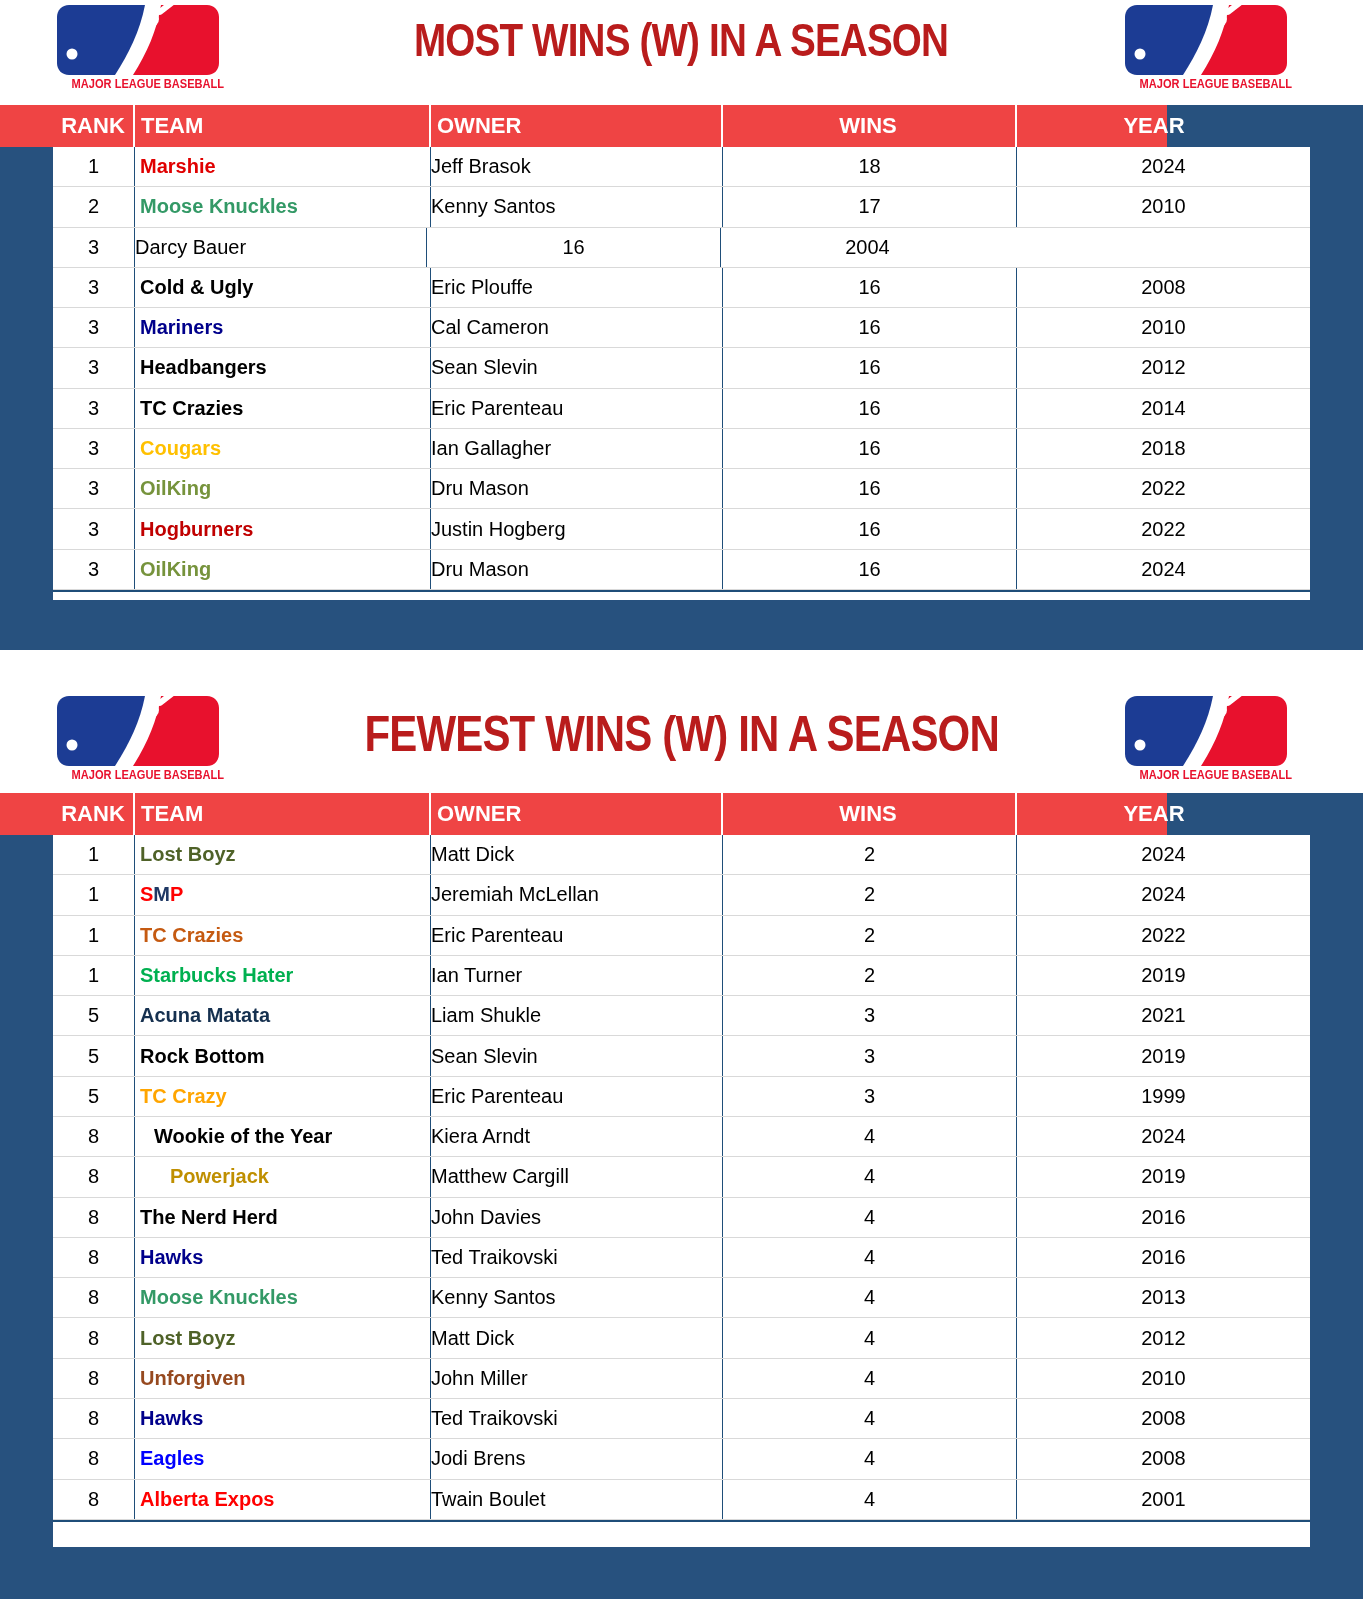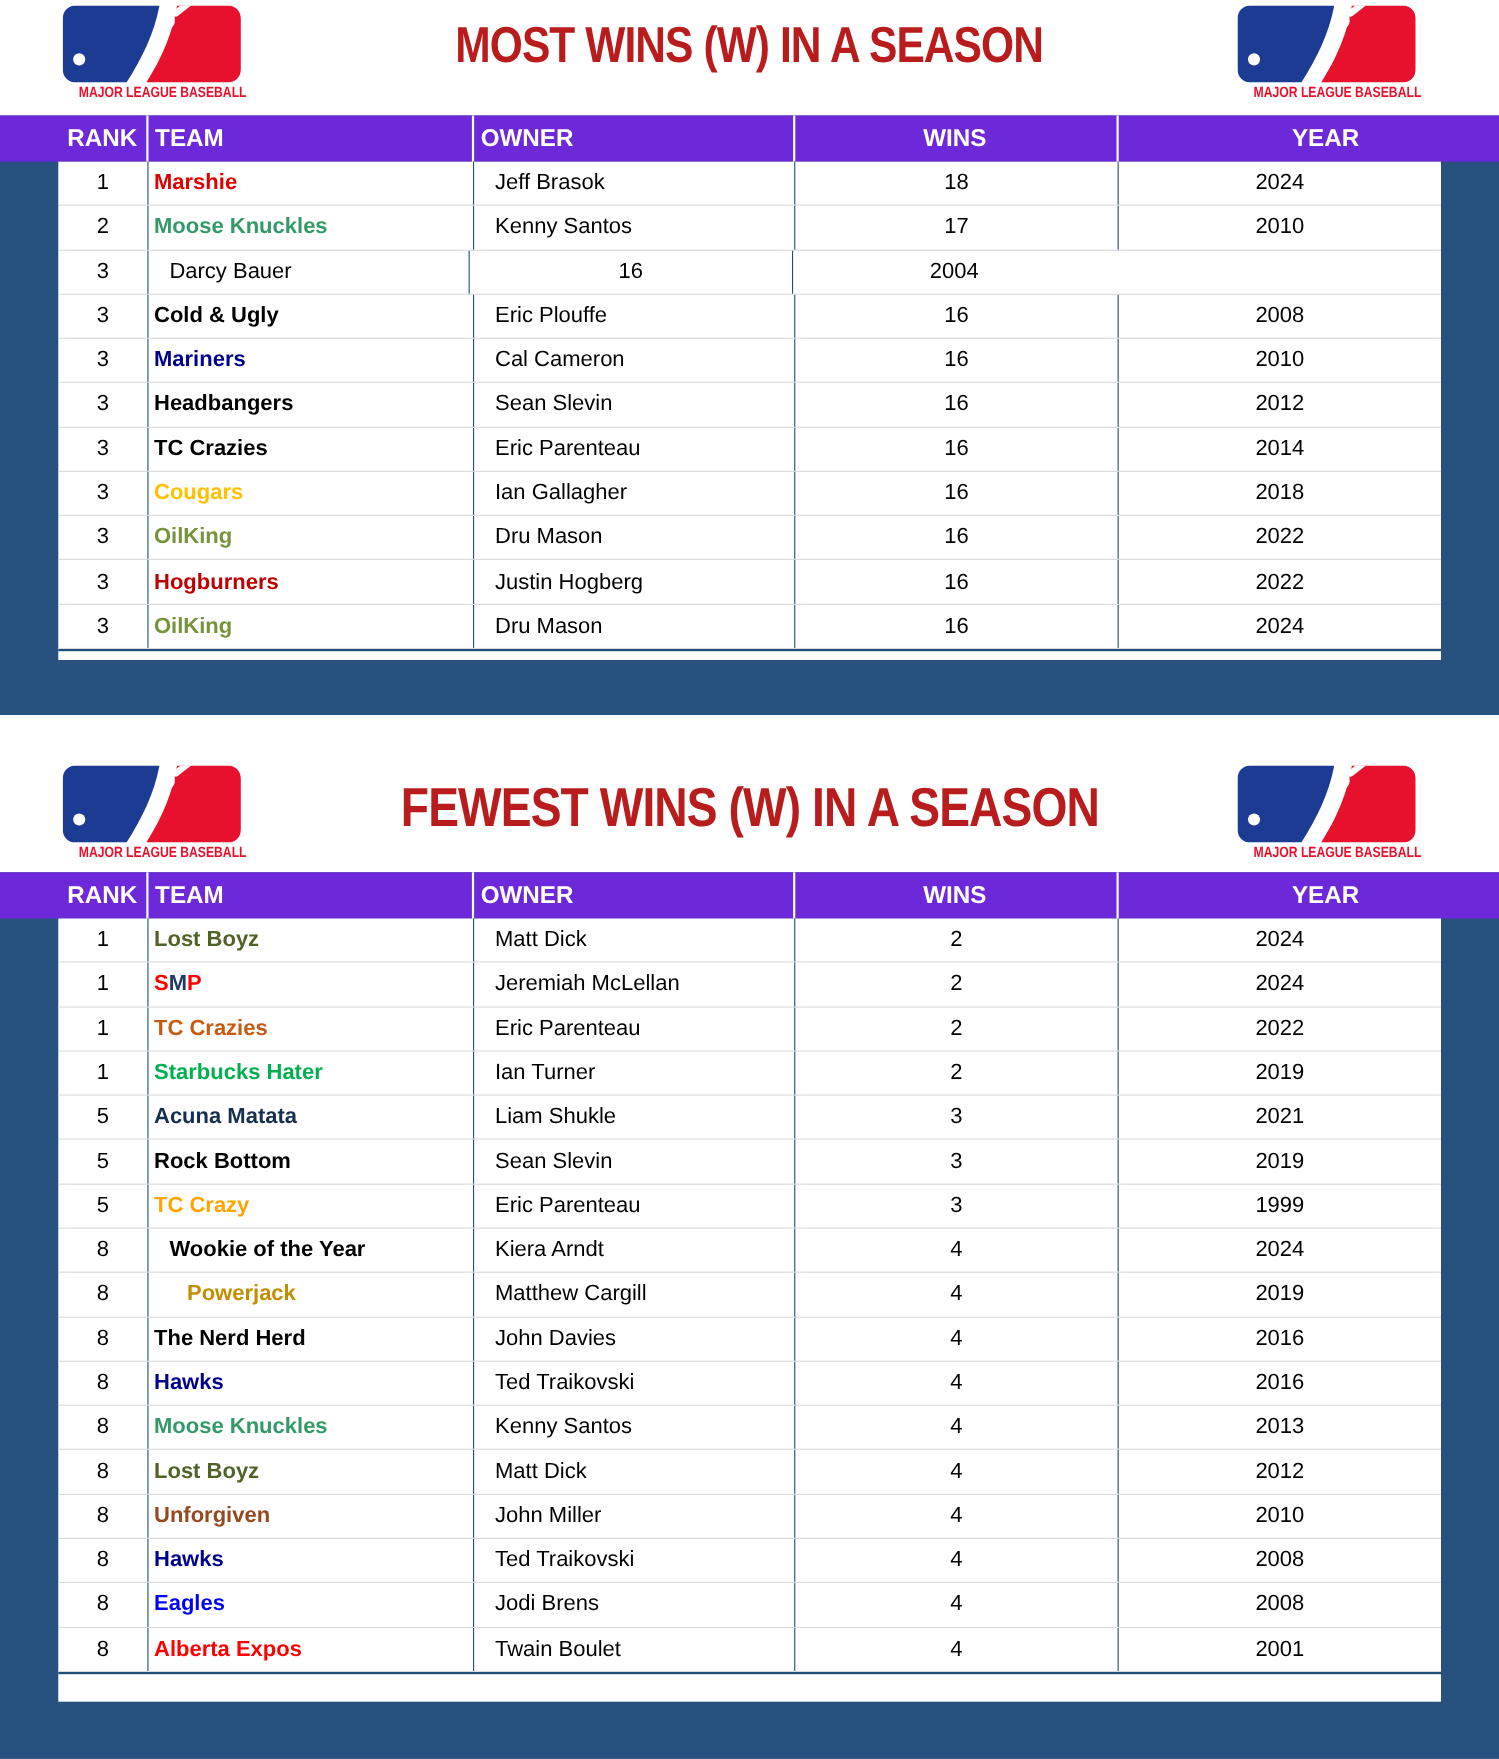--- a/index.html
+++ b/index.html
@@ -26,44 +26,44 @@
   .logo-tr{left:1125px;top:5px;}
   .s2 .logo-tl{top:46px;}
   .s2 .logo-tr{top:46px;}
   .mlb-svg{display:block;width:162px;height:70px;}
   .mlb-label{
     margin-top:1px;font-size:13.5px;font-weight:700;color:#E8112D;
     white-space:nowrap;transform:scaleX(0.82);transform-origin:center;
     letter-spacing:0px;
   }
   
-  .thead{position:relative;width:1363px;height:42px;background:#6d28d9;}
+  .thead{position:relative;width:1167px;height:42px;background:#ef4444;}
   .hsep{position:absolute;top:0;bottom:0;width:2px;background:#FFFFFF;}
   .hsep.p1{left:133px;} .hsep.p2{left:429px;} .hsep.p3{left:721px;} .hsep.p4{left:1015px;}
   .hlabel{
     position:absolute;top:0;height:42px;display:flex;align-items:center;
     color:#FFFFFF;font-weight:700;font-size:22px;
   }
   .h-rank{left:53px;width:80px;justify-content:center;}
   .h-team{left:141px;}
   .h-owner{left:437px;}
   .h-wins{left:721px;width:294px;justify-content:center;}
-  .h-year{left:1015px;width:294px;justify-content:center;padding-left:43px;}
+  .h-year{left:964px;width:294px;justify-content:center;padding-left:43px;}
   
   .tbody{position:relative;margin-left:53px;width:1257px;background:#FFFFFF;}
   .trow{display:flex;border-bottom:1px solid #D9D9D9;box-sizing:border-box;}
   .s1 .trow{height:40.27px;}
   .s2 .trow{height:40.29px;}
   .cell{
     display:flex;align-items:center;box-sizing:border-box;
     font-size:20px;color:#000;overflow:hidden;white-space:nowrap;
   }
   .c-rank{width:81px;justify-content:center;}
   .c-team{width:296px;border-left:1px solid #1F4E79;padding-left:5px;font-weight:700;}
-  .c-owner{width:292px;border-left:1px solid #1F4E79;padding-left:19px;}
+  .c-owner{width:292px;border-left:1px solid #1F4E79;padding-left:0;}
   .c-wins{width:294px;border-left:1px solid #1F4E79;justify-content:center;}
   .c-year{width:294px;border-left:1px solid #1F4E79;justify-content:center;}
   .tfoot{border-top:2px solid #1F4E79;background:#FFFFFF;}
   .s1 .tfoot{height:8px;}
   .s2 .tfoot{height:25px;}
   
   .s1{top:0px;}
   .s2{top:650px;}
 </style>
 </head>

